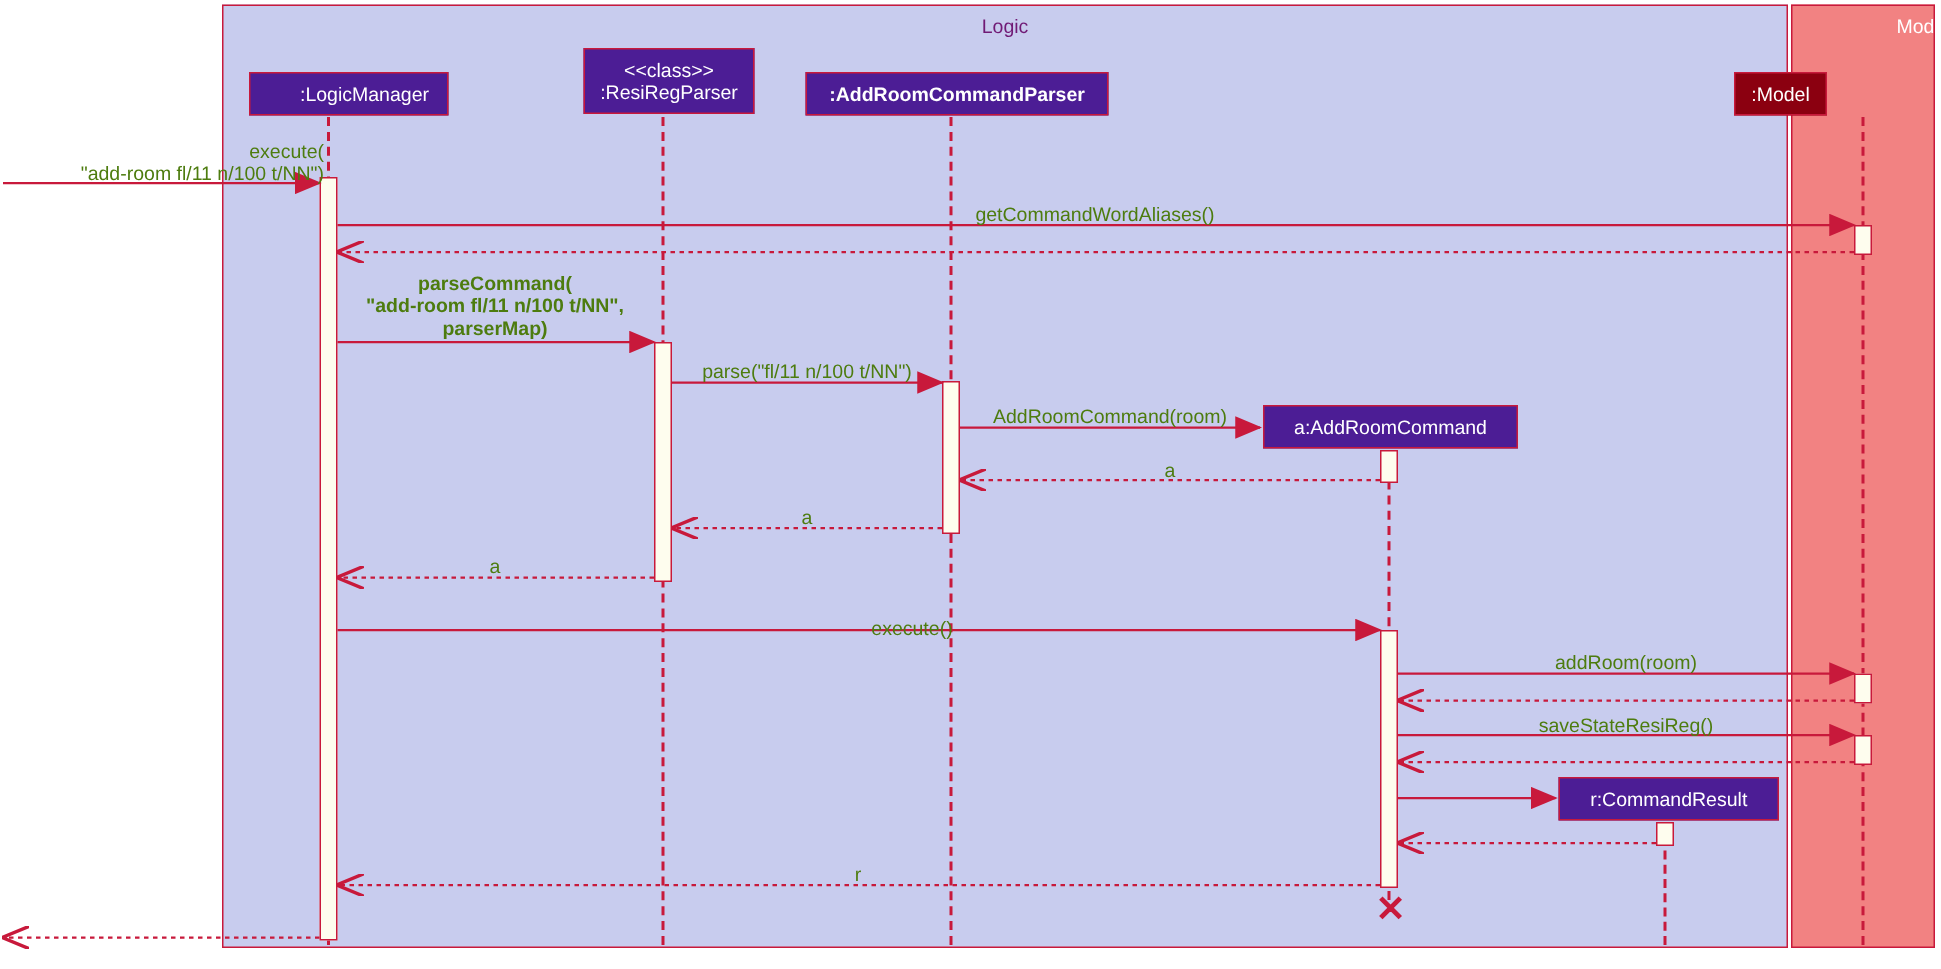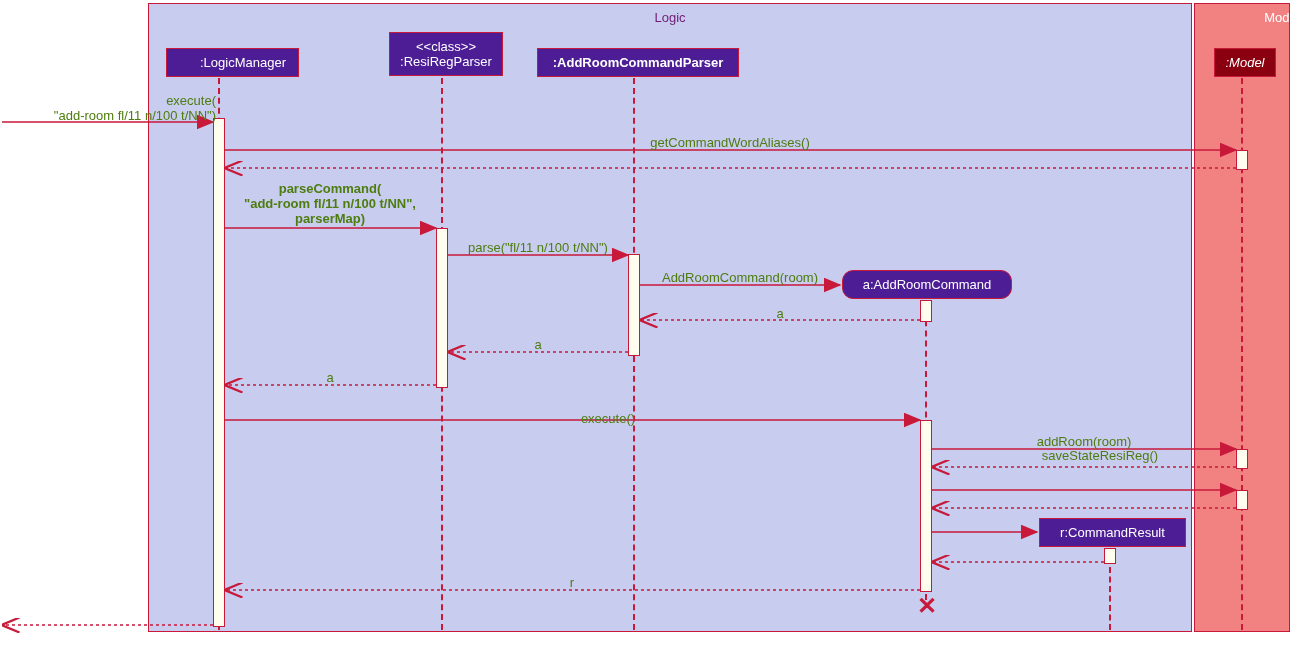--- a/index.html
+++ b/index.html
@@ -109,27 +109,27 @@
 <div class="participant" style="left:166px; top:48px; width:90px;padding-left:31px;">
   <span>:LogicManager</span>
 </div>
 <div class="participant" style="left:389px; top:32px; width:92px;">
   <span>&lt;&lt;class&gt;&gt;</span><br>
   <span>:ResiRegParser</span>
 </div>
 <div class="participant" style="left:537px; top:48px; width:180px;font-weight:bold;">
   <span>:AddRoomCommandParser</span>
 </div>
-<div class="participant" style="left:842px; top:270px; width:148px;border-radius:11px;">
+<div class="participant" style="left:842px; top:270px; width:148px;">
   <span>a:AddRoomCommand</span>
 </div>
 <div class="participant" style="left:1039px; top:518px; width:125px;">
   <span>r:CommandResult</span>
 </div>
-<div class="participant model" style="left:1214px; top:48px; width:40px;font-style:italic;">
+<div class="participant model" style="left:1156px; top:48px; width:40px;">
   <span>:Model</span>
 </div>
 
 <div class="lifeline" style="left:218px; top:78px; height:552px;"></div>
 <div class="lifeline" style="left:441px; top:78px; height:552px;"></div>
 <div class="lifeline" style="left:633px; top:78px; height:552px;"></div>
 <div class="lifeline" style="left:925px; top:300px; height:300px;"></div>
 <div class="lifeline" style="left:1109px; top:548px; height:82px;"></div>
 <div class="lifeline" style="left:1241px; top:78px; height:552px;"></div>
 
@@ -155,21 +155,21 @@
   <span>"add-room fl/11 n/100 t/NN",</span><br>
   <span>parserMap)</span>
 </div>
 <div class="msg-label" style="left:448px; top:240px; width:180px;">parse("fl/11 n/100 t/NN")</div>
 <div class="msg-label" style="left:640px; top:270px; width:200px;">AddRoomCommand(room)</div>
 <div class="msg-label" style="left:640px; top:306px; width:280px;">a</div>
 <div class="msg-label" style="left:448px; top:337px; width:180px;">a</div>
 <div class="msg-label" style="left:225px; top:370px; width:210px;">a</div>
 <div class="msg-label" style="left:225px; top:411px; width:694px;padding-left:36px;">execute()</div>
 <div class="msg-label" style="left:932px; top:434px; width:304px;">addRoom(room)</div>
-<div class="msg-label" style="left:932px; top:448px; width:304px;padding-left:16px;">saveStateResiReg()</div>
+<div class="msg-label" style="left:932px; top:476px; width:304px;">saveStateResiReg()</div>
 <div class="msg-label" style="left:225px; top:575px; width:694px;">r</div>
 
 <svg class="arrows">
   <defs>
     <marker id="arrow-solid" markerWidth="12" markerHeight="10" refX="11" refY="5" orient="auto">
       <path d="M0,0 L12,5 L0,10 Z" fill="#C8193B"></path>
     </marker>
     <marker id="arrow-open" markerWidth="12" markerHeight="10" refX="11" refY="5" orient="auto">
       <path d="M0,0 L12,5 L0,10" fill="none" stroke="#C8193B" stroke-width="1.5"></path>
     </marker>

